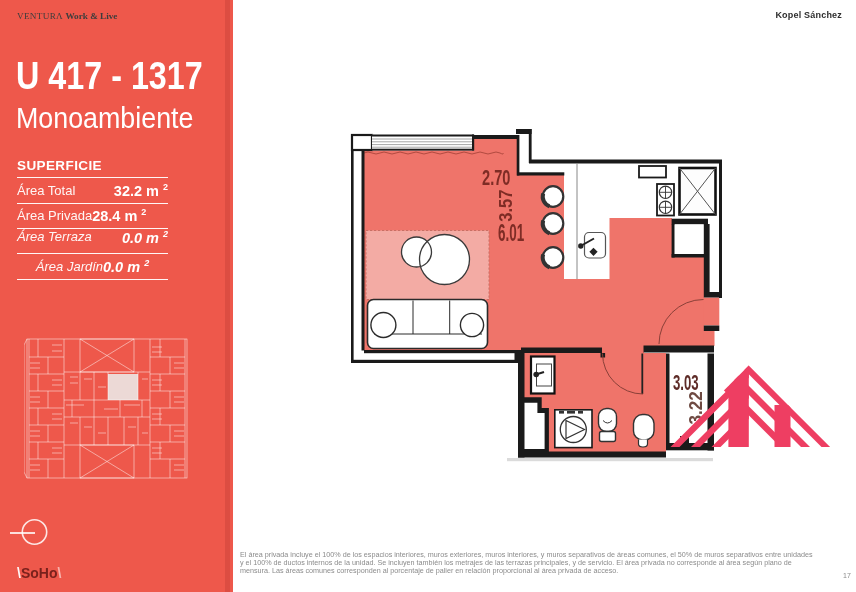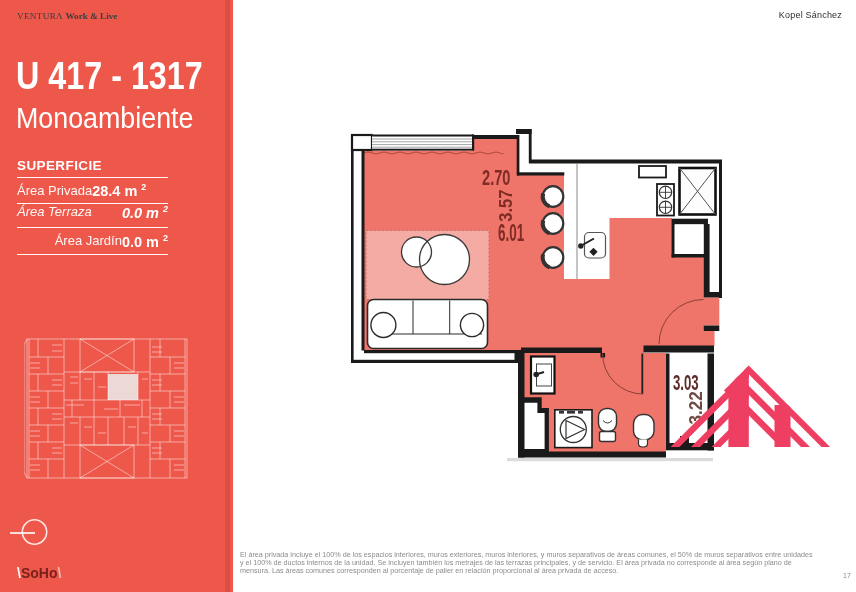--- a/index.html
+++ b/index.html
@@ -8,38 +8,42 @@
   .abs{position:absolute;}
 </style>
 </head>
 <body>
 
 <div class="abs" style="left:0;top:0;width:233px;height:592px;background:#ee584b;"></div>
 <div class="abs" style="left:225px;top:0;width:5px;height:592px;background:rgba(140,30,25,0.18);"></div>
 
 <div class="abs" style="left:17px;top:11px;font-size:9.2px;color:#3d3d3d;letter-spacing:0.3px;font-family:Liberation Serif, serif;">VENTURΛ <span style="font-weight:bold;letter-spacing:0;">Work &amp; Live</span></div>
 
-<div class="abs" style="left:656px;top:10px;width:186px;text-align:right;font-size:9px;font-weight:normal;color:#2e2e2e;letter-spacing:0.2px;">Kopel Sánchez</div>
+<div class="abs" style="left:656px;top:10px;width:186px;text-align:right;font-size:9px;font-weight:bold;color:#2e2e2e;letter-spacing:0.2px;">Kopel Sánchez</div>
 
 <div class="abs" style="left:16px;top:55px;font-size:38px;font-weight:bold;color:#ffffff;transform:scale(0.85,1);transform-origin:left top;white-space:nowrap;">U 417 - 1317</div>
 
 <div class="abs" style="left:16px;top:102px;font-size:29px;color:#ffffff;transform:scale(0.925,1);transform-origin:left top;white-space:nowrap;">Monoambiente</div>
 
 <div class="abs" style="left:17px;top:158px;font-size:13.5px;font-weight:bold;color:#ffffff;letter-spacing:0.4px;">SUPERFICIE</div>
 
 <div class="abs" style="left:17px;top:177px;width:151px;color:#ffffff;">
+  <div style="border-top:1.4px solid rgba(255,255,255,0.95);height:24.6px;display:flex;align-items:center;justify-content:space-between;">
+    <span style="font-size:13px;opacity:0.95;">Área Total</span>
+      <span style="font-size:14.5px;font-weight:bold;">32.2 m <sup style="font-size:9px;">2</sup></span>
+  </div>
   <div style="border-top:1.4px solid rgba(255,255,255,0.95);height:24.6px;display:flex;align-items:center;">
     <span style="font-size:13px;opacity:0.95;">Área Privada</span>
       <span style="font-size:14.5px;font-weight:bold;">28.4 m <sup style="font-size:9px;">2</sup></span>
   </div>
   <div style="border-top:1.4px solid rgba(255,255,255,0.95);height:23.6px;display:flex;align-items:flex-start;justify-content:space-between;font-style:italic;">
     <span style="font-size:13px;opacity:0.95;">Área Terraza</span>
       <span style="font-size:14.5px;font-weight:bold;">0.0 m <sup style="font-size:9px;">2</sup></span>
   </div>
-  <div style="border-top:1.4px solid rgba(255,255,255,0.95);height:25.6px;display:flex;align-items:center;justify-content:flex-end;">
+  <div style="border-top:1.4px solid rgba(255,255,255,0.95);height:25.6px;display:flex;align-items:center;justify-content:center;font-style:italic;">
     <span style="font-size:13px;opacity:0.95;">Área Jardín</span>
       <span style="font-size:14.5px;font-weight:bold;">0.0 m <sup style="font-size:9px;">2</sup></span>
   </div>
   <div style="border-top:1.4px solid rgba(255,255,255,0.95);"></div>
 </div>
 
 <svg class="abs" style="left:24px;top:337px;" width="167" height="143" viewBox="0 0 167 143">
 
   <rect x="84" y="37" width="30" height="26" fill="#ecd9d6"></rect>
   <g stroke="rgba(255,255,255,0.88)" stroke-width="0.55" fill="none">

